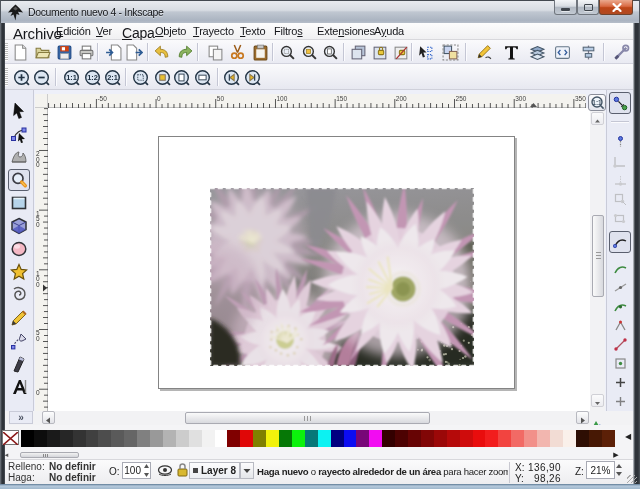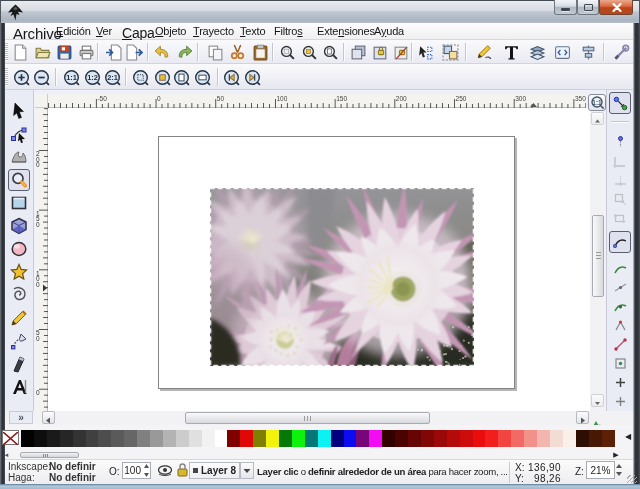--- a/index.html
+++ b/index.html
@@ -7,20 +7,21 @@
 .sep1{width:1px;background:#c4c6d4;box-shadow:1px 0 0 #fbfbfe}
 .ticon{display:flex;align-items:center;justify-content:center}
 </style></head><body>
 <div id="win">
     <div class="abs" style="left:0;top:0;width:640px;height:23px;background:linear-gradient(#e8ebef 0%,#d8dde3 42%,#c0c7d1 50%,#abb4c1 88%,#b6bec9 100%);border-top:1px solid #434950;border-left:1px solid #50565e;border-right:1px solid #50565e">
 <div class="abs" style="left:6px;top:3px">
 <svg width="17" height="17" viewBox="0 0 17 17">
           <path d="M8.5,0.5 L12.5,4.2 L16,8.5 L11,7.8 L12.5,11 L9.5,10 L8.5,16.5 L6.5,10.5 L3.5,12 L5.5,8 L1,8.5 L4.5,4.2 Z" fill="#1a1a1a"></path>
           <path d="M8.5,2.5 L10.8,4.8 L8.5,6.5 L6.2,4.8 Z" fill="#555"></path>
         </svg></div>
+<div class="abs" style="left:27px;top:5px;font-size:10.5px;letter-spacing:-0.35px;color:#16181c;text-shadow:0 1px 0 rgba(255,255,255,0.5)">Documento nuevo 4 - Inkscape</div>
 </div>
     <div class="abs" style="left:554px;top:0;width:23px;height:15px;background:linear-gradient(#f4f6f8 0%,#d7dce2 45%,#b0b8c2 50%,#c3cad3 100%);border:1px solid #70767e;border-top:none;border-radius:0 0 3px 3px">
 <div class="abs" style="left:6px;top:8px;width:9px;height:2.5px;background:#3f454c;border-radius:1px;box-shadow:0 1px 0 rgba(255,255,255,0.6)"></div>
     </div>
 <div class="abs" style="left:577px;top:0;width:22px;height:15px;background:linear-gradient(#f4f6f8 0%,#d7dce2 45%,#b0b8c2 50%,#c3cad3 100%);border:1px solid #70767e;border-top:none;border-radius:0 0 3px 3px">
 <div class="abs" style="left:6px;top:3.5px;width:9px;height:7px;border:1.6px solid #3f454c;border-radius:1px;box-shadow:0 1px 0 rgba(255,255,255,0.5)"></div>
     </div>
 <div class="abs" style="left:599px;top:0;width:34px;height:15px;background:linear-gradient(#eba98e 0%,#d96a43 45%,#bd4517 55%,#b04a22 100%);border:1px solid #70442e;border-top:none;border-radius:0 0 3px 3px">
 <svg class="abs" style="left:12px;top:3px" width="10" height="9" viewBox="0 0 10 9">
         <path d="M1.5,1 L8.5,8 M8.5,1 L1.5,8" stroke="#fff" stroke-width="2.2" stroke-linecap="round"></path>
@@ -1108,21 +1109,21 @@
       </div>
 <div class="abs" style="left:618px;top:7px;width:10px;height:9px;text-align:center;font-size:8px;color:#222;line-height:9px">◀</div>
 </div>
     <div class="abs" style="left:5px;top:451px;width:628px;height:8px;background:#f4f4f6">
 <div class="abs" style="left:-3px;top:0px;width:9px;height:8px;text-align:center;font-size:6px;color:#555;line-height:8px">◄</div>
 <div class="abs" style="left:15px;top:0.5px;width:59px;height:6px;background:linear-gradient(#f2f2f2,#d4d5da);border:1px solid #aaabb2;border-radius:2px"></div>
 <div class="abs" style="left:38px;top:2.5px;width:1px;height:3px;background:#888;box-shadow:2px 0 0 #888,4px 0 0 #888"></div>
 <div class="abs" style="left:606px;top:0px;width:10px;height:8px;text-align:center;font-size:7px;color:#222;line-height:8px">▶</div>
 </div>
     <div class="abs" style="left:5px;top:459px;width:628px;height:25px;background:linear-gradient(#fbfbfc,#ededf0);border-top:1px solid #d8d8dc;font-size:10px;color:#222">
-<div class="abs" style="left:3px;top:1px;color:#333">Inkscape:</div>
+<div class="abs" style="left:3px;top:1px;color:#333">Relleno:</div>
 <div class="abs" style="left:44px;top:1px;font-weight:bold;color:#333">No definir</div>
 <div class="abs" style="left:3px;top:12px;color:#333">Haga:</div>
 <div class="abs" style="left:44px;top:12px;font-weight:bold;color:#333">No definir</div>
 <div class="abs" style="left:104px;top:6px">O:</div>
 <div class="abs" style="left:117px;top:2px;width:29px;height:17px;background:#fff;border:1px solid #a8aab4;font-size:10px;text-align:right;line-height:16px;padding-right:9px">100</div>
 <div class="abs" style="left:138px;top:3px;width:7px;height:15px"><svg width="7" height="15">
           <path d="M3.5,1 L6,5 L1,5 Z" fill="#555"></path>
           <path d="M3.5,14 L6,10 L1,10 Z" fill="#555"></path>
         </svg></div>
 <div class="abs" style="left:152px;top:2px"><svg width="16" height="16" viewBox="0 0 16 16">
@@ -1132,21 +1133,21 @@
         </svg></div>
 <div class="abs" style="left:171px;top:2px"><svg width="13" height="16" viewBox="0 0 13 16">
           <rect x="2" y="7" width="9" height="7" rx="1" fill="#d8b830" stroke="#806810"></rect>
           <path d="M4,7 L4,4.5 A2.5,2.5 0 0 1 9,4.5 L9,7" fill="none" stroke="#888" stroke-width="1.5"></path>
         </svg></div>
 <div class="abs" style="left:184px;top:2px;width:51px;height:17px;border:1px solid #b8bac2;background:linear-gradient(#fcfcfd,#eceef2);font-size:10px;font-weight:bold;color:#222;line-height:16px;padding-left:11px">Layer 8</div>
 <div class="abs" style="left:188px;top:8px;width:5px;height:5px;background:#444"></div>
 <div class="abs" style="left:235px;top:2px;width:14px;height:17px;border:1px solid #b8bac2;background:linear-gradient(#fcfcfd,#e4e6ea)"><svg width="12" height="15">
           <path d="M2.5,6 L9.5,6 L6,10 Z" fill="#444"></path>
         </svg></div>
-<div class="abs" style="left:252px;top:6px;font-size:9.6px;letter-spacing:-0.3px;white-space:nowrap;width:251px;overflow:hidden"><b>Layer clic</b> o <b>definir alrededor de un área</b> para hacer zoom, ...</div>
+<div class="abs" style="left:252px;top:6px;font-size:9.6px;letter-spacing:-0.3px;white-space:nowrap;width:251px;overflow:hidden"><b>Haga nuevo</b> o <b>rayecto alrededor de un área</b> para hacer zoom, ...</div>
 <div class="abs" style="left:504px;top:2px;width:1px;height:21px;background:#c8c8d0"></div>
 <div class="abs" style="left:510px;top:2px;font-size:10px">X:</div>
 <div class="abs" style="left:517px;top:2px;width:39px;text-align:right;font-size:10px;letter-spacing:0.4px">136,90</div>
 <div class="abs" style="left:510px;top:13px;font-size:10px">Y:</div>
 <div class="abs" style="left:517px;top:13px;width:39px;text-align:right;font-size:10px;letter-spacing:0.4px">98,26</div>
 <div class="abs" style="left:570px;top:6px;font-size:10px">Z:</div>
 <div class="abs" style="left:581px;top:1px;width:29px;height:18px;background:#fff;border:1px solid #a8aab4;font-size:10px;text-align:center;line-height:17px">21%</div>
 <div class="abs" style="left:610px;top:2px;width:8px;height:16px"><svg width="8" height="16">
           <path d="M4,2 L7,6 L1,6 Z" fill="#555"></path>
           <path d="M4,14 L7,10 L1,10 Z" fill="#555"></path>

